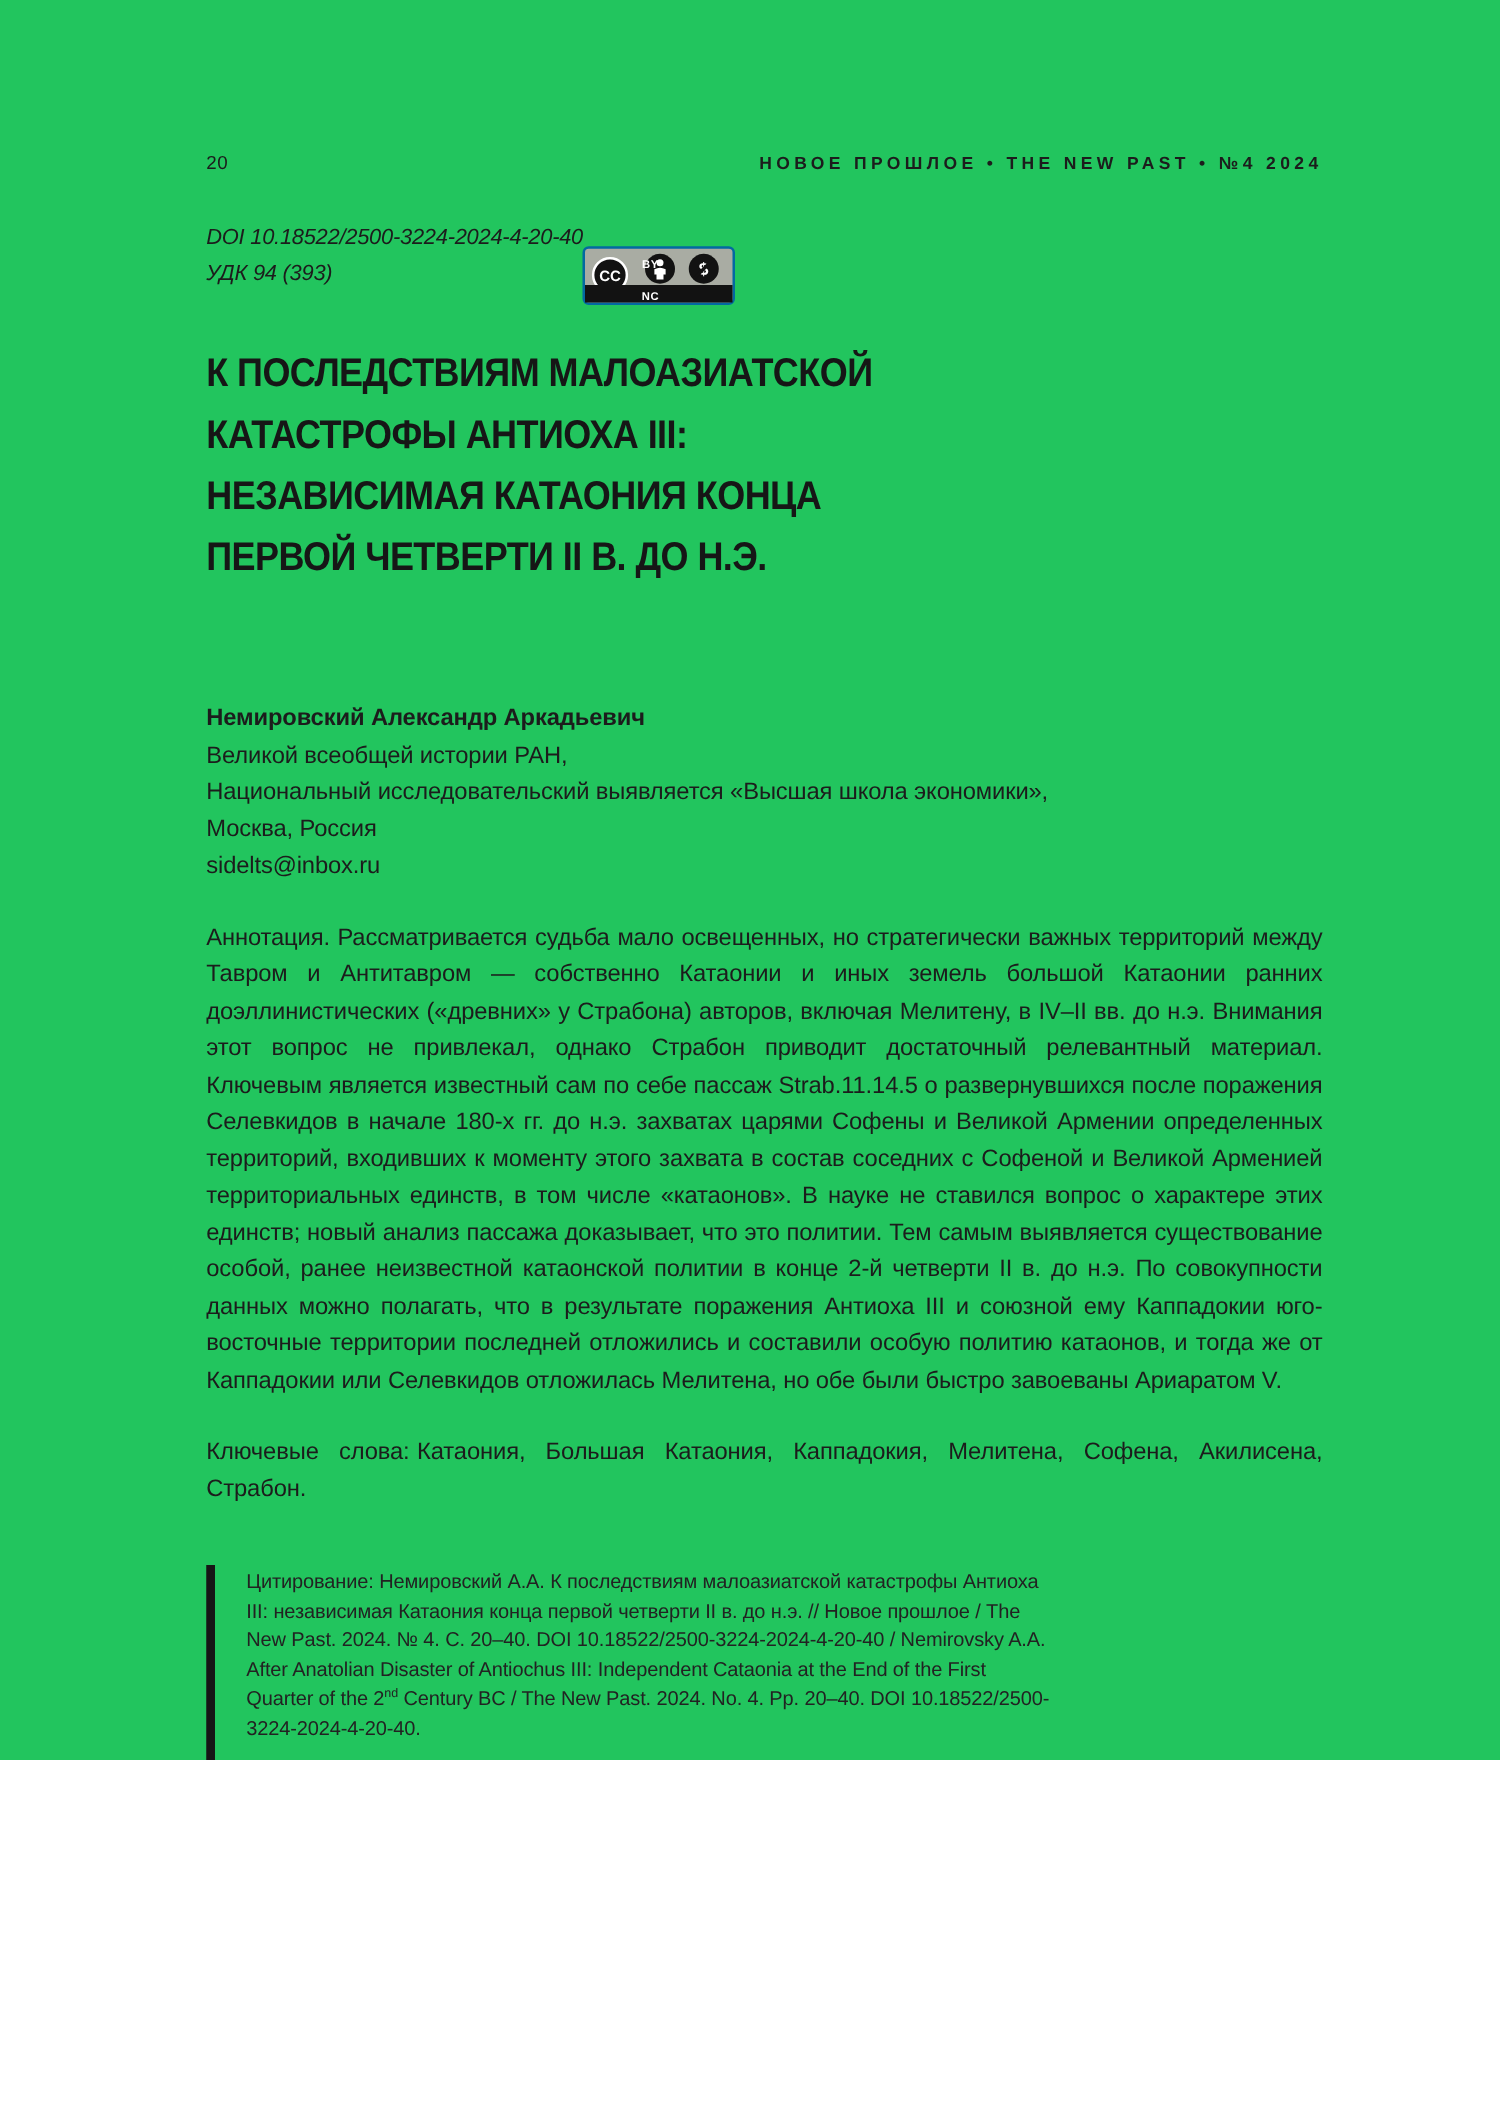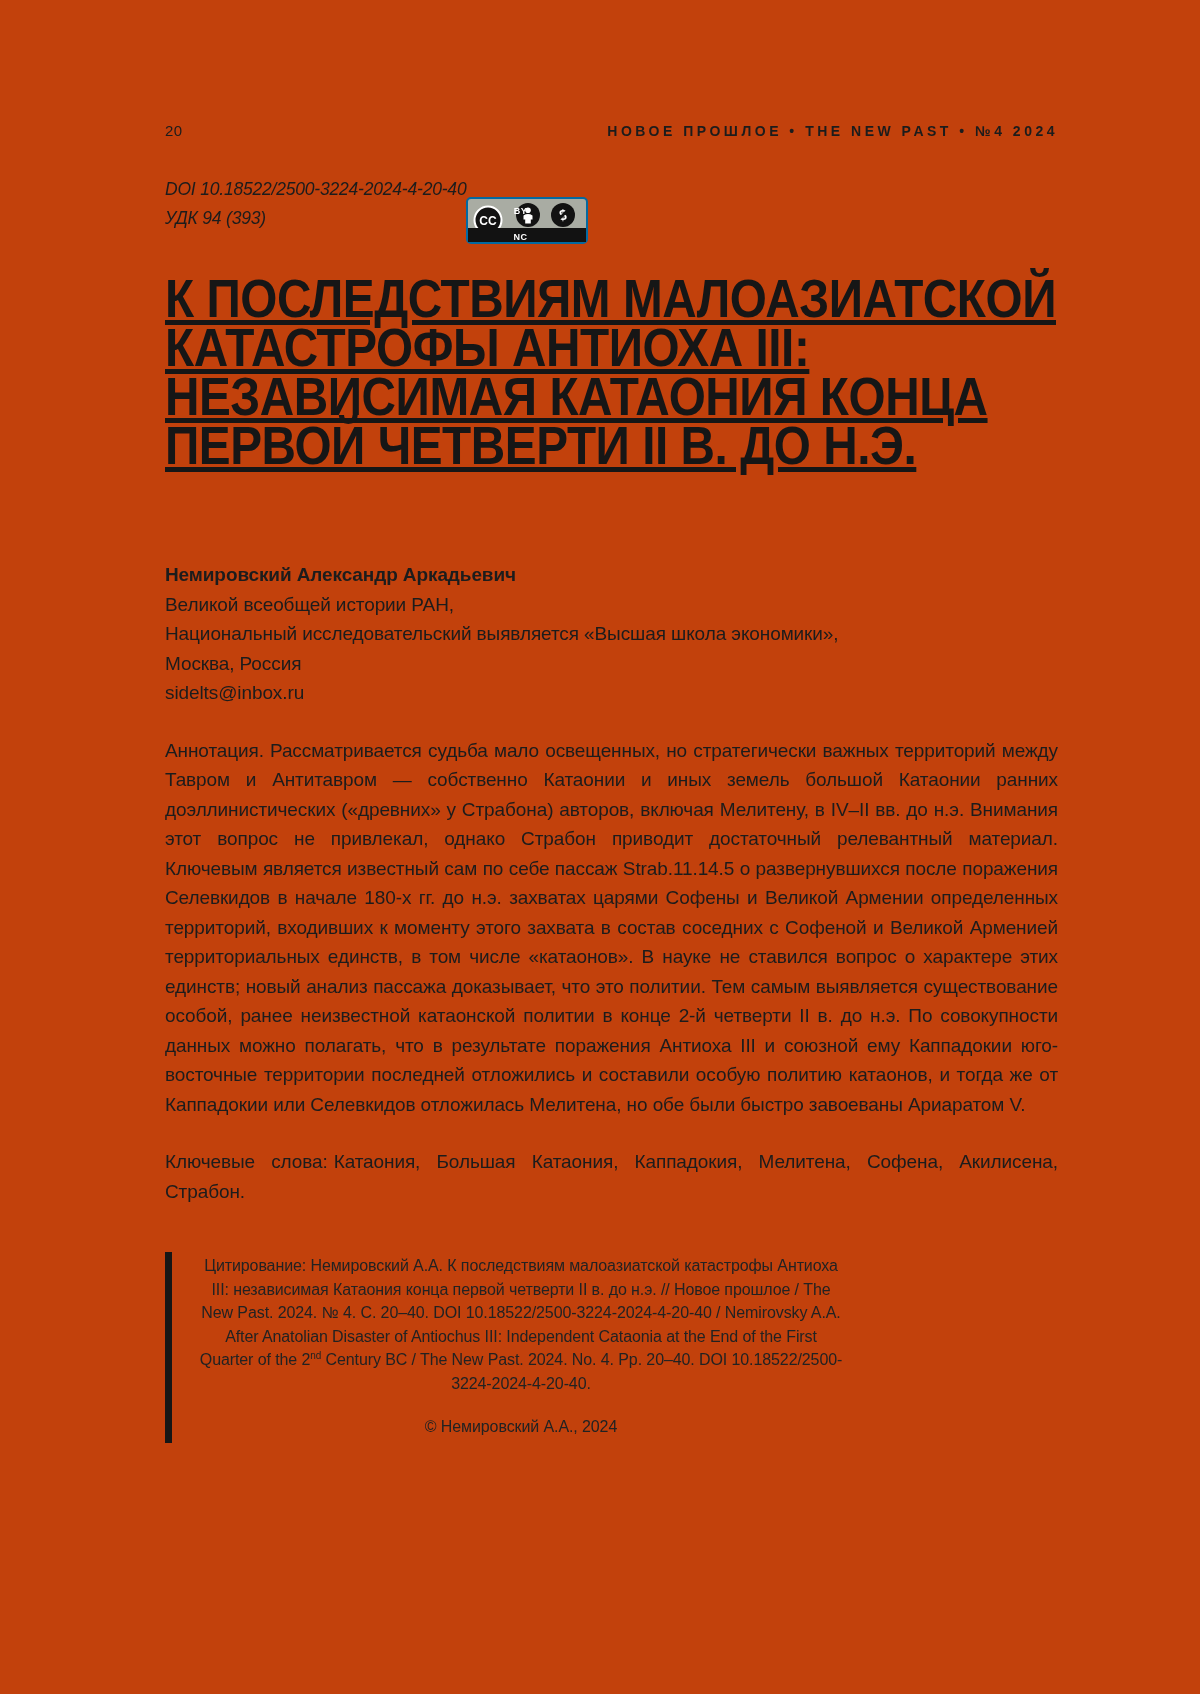--- a/index.html
+++ b/index.html
@@ -2,54 +2,54 @@
 <html lang="ru"><head>
 <meta charset="utf-8">
 <style>
   html,body{margin:0;padding:0;background:#ffffff;}
   body{
     width:1200px;height:1694px;
     font-family:"Liberation Sans","DejaVu Sans",sans-serif;
     color:#1c1c1c;
     -webkit-font-smoothing:antialiased;
   }
-  .sheet{position:relative;width:1200px;height:1694px;overflow:hidden;background:#c2410c;}
+  .sheet{position:relative;width:1200px;height:1408px;overflow:hidden;background:#22c55e;}
   .content{padding:122px 142px 0 165px;}
 
   
   .running-head{display:flex;justify-content:space-between;align-items:baseline;}
   .rh-pagenum{font-size:15px;letter-spacing:0.5px;font-stretch:condensed;}
   .rh-title{font-size:14px;font-weight:bold;letter-spacing:3.5px;font-stretch:condensed;white-space:nowrap;}
 
   
   .meta-row{display:flex;justify-content:flex-start;align-items:flex-start;margin-top:36px;}
   .meta-left{font-style:italic;font-size:17.5px;line-height:29px;font-stretch:condensed;letter-spacing:-0.2px;}
 
   
   .cc-badge{position:relative;width:122px;height:47px;background:#a9aca3;border:2px solid #0369a1;border-radius:5px;box-sizing:border-box;margin-top:22px;flex:0 0 auto;}
   .cc-strip{position:absolute;left:0;right:0;bottom:0;height:14px;background:#121212;display:flex;justify-content:flex-end;align-items:center;gap:17px;padding-right:14px;flex-direction:column;}
   .cc-strip span{color:#fff;font-size:9px;font-weight:bold;letter-spacing:0.5px;line-height:1;}
   .cc-icon-cc{position:absolute;left:5px;top:6px;}
   .cc-icon-by{position:absolute;left:47px;top:3px;}
   .cc-icon-nc{position:absolute;left:82px;top:3px;}
 
   
-  .article-title{margin-top:30px;font-weight:bold;font-size:53px;line-height:49px;font-stretch:condensed;letter-spacing:-0.5px;color:#161616;text-decoration:underline;}
+  .article-title{margin-top:30px;font-weight:bold;font-size:32px;line-height:49px;font-stretch:condensed;letter-spacing:-0.5px;color:#161616;}
   .article-title .t-line{transform:scaleX(0.9);transform-origin:left center;white-space:nowrap;}
 
   
   .author-block{margin-top:90px;font-size:19px;line-height:29.5px;font-stretch:condensed;letter-spacing:-0.1px;}
   .author-name{font-weight:bold;}
 
   
   .abstract,.keywords{margin:28px 0 0 0;font-size:19px;line-height:29.5px;text-align:justify;font-stretch:condensed;letter-spacing:-0.1px;}
   .inline-label{font-weight:normal;margin-right:6px;}
 
   
-  .citation-block{margin-top:46px;border-left:7px solid #161616;padding:2px 0 4px 25px;max-width:648px;font-size:16px;line-height:23.5px;font-stretch:condensed;letter-spacing:-0.1px;color:#222;text-align:center;}
+  .citation-block{margin-top:46px;border-left:7px solid #161616;padding:2px 0 4px 25px;max-width:648px;font-size:16px;line-height:23.5px;font-stretch:condensed;letter-spacing:-0.1px;color:#222;}
   .citation-text{margin:0;}
   .citation-text sup{font-size:10px;line-height:0;}
   .copyright-line{margin:20px 0 0 0;}
 </style>
 </head>
 <body>
 
 <div class="sheet">
   <div class="content">
 

